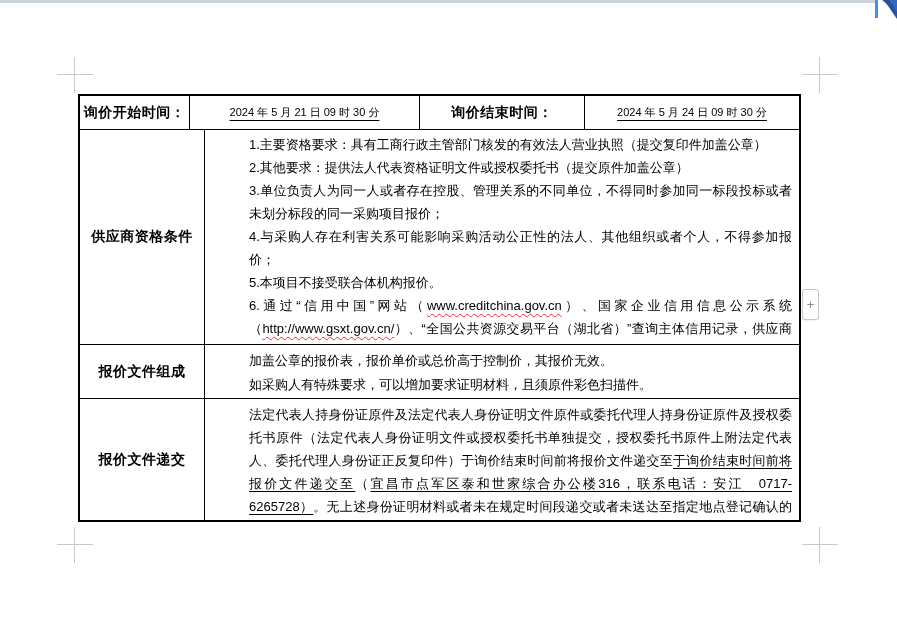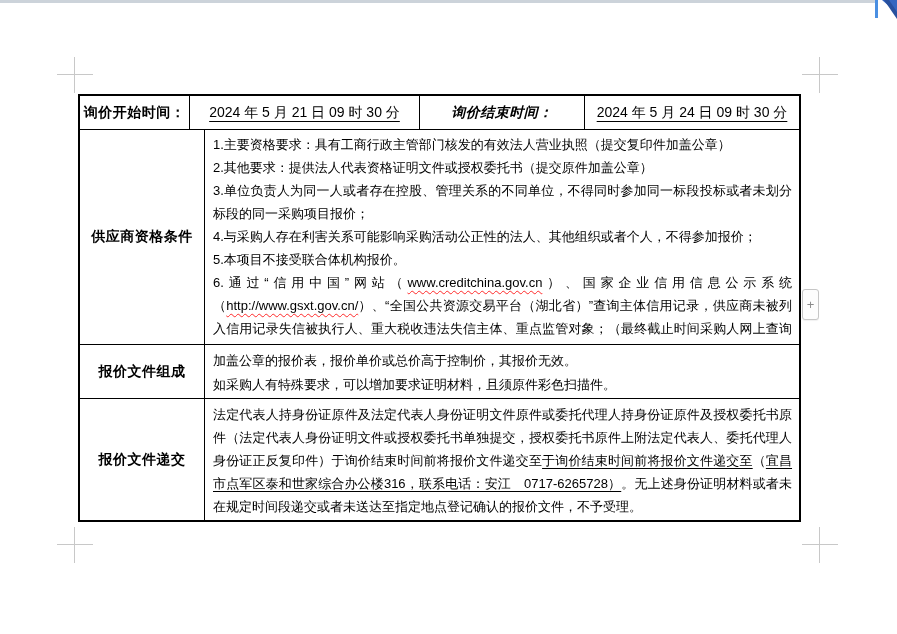--- a/index.html
+++ b/index.html
@@ -35,28 +35,28 @@
   .t-row{display:flex;border-bottom:1px solid #000;box-sizing:border-box;}
   .t-row:last-child{border-bottom:none;}
   .cell{box-sizing:border-box;border-right:1px solid #000;overflow:hidden;}
   .t-row .cell:last-child{border-right:none;}
   .row-1{height:34px;}
   .row-2{height:215px;}
   .row-3{height:54px;}
   .row-4{height:121px;}
   .w-label1{width:110px;}
   .w-val1{width:230px;}
-  .w-label2{width:165px;font-style:italic;}
+  .w-label2{width:165px;}
   .w-val2{flex:1;}
   .w-head{width:125px;}
   .w-content{flex:1;}
   .cell-center{display:flex;align-items:center;justify-content:center;}
   .cell-bold{font-weight:700;font-size:14px;letter-spacing:0.5px;}
-  .date-val{font-size:14px;text-decoration:underline;text-underline-offset:4px;text-decoration-thickness:1px;}
-  .content-cell{padding:3px 7px 0 8px;font-size:13px;line-height:23px;text-align:justify;}
+  .date-val{font-size:11px;text-decoration:underline;text-underline-offset:4px;text-decoration-thickness:1px;}
+  .content-cell{padding:3px 7px 0 8px;font-size:13px;line-height:23px;text-align:justify;margin-left:36px;}
   .row-3 .content-cell{padding-top:4px;line-height:24px;font-family:Liberation Serif, serif;}
   .row-4 .content-cell{padding-top:4px;line-height:23px;}
   .para{margin:0;}
   .seg-underline{text-decoration:underline;text-underline-offset:3px;text-decoration-thickness:1px;}
   .seg-wavy{
     text-decoration-line:underline;text-decoration-style:wavy;
     text-decoration-color:#ff2a2a;text-decoration-thickness:1px;
     text-underline-offset:3px;text-decoration-skip-ink:none;
   }
 </style>

